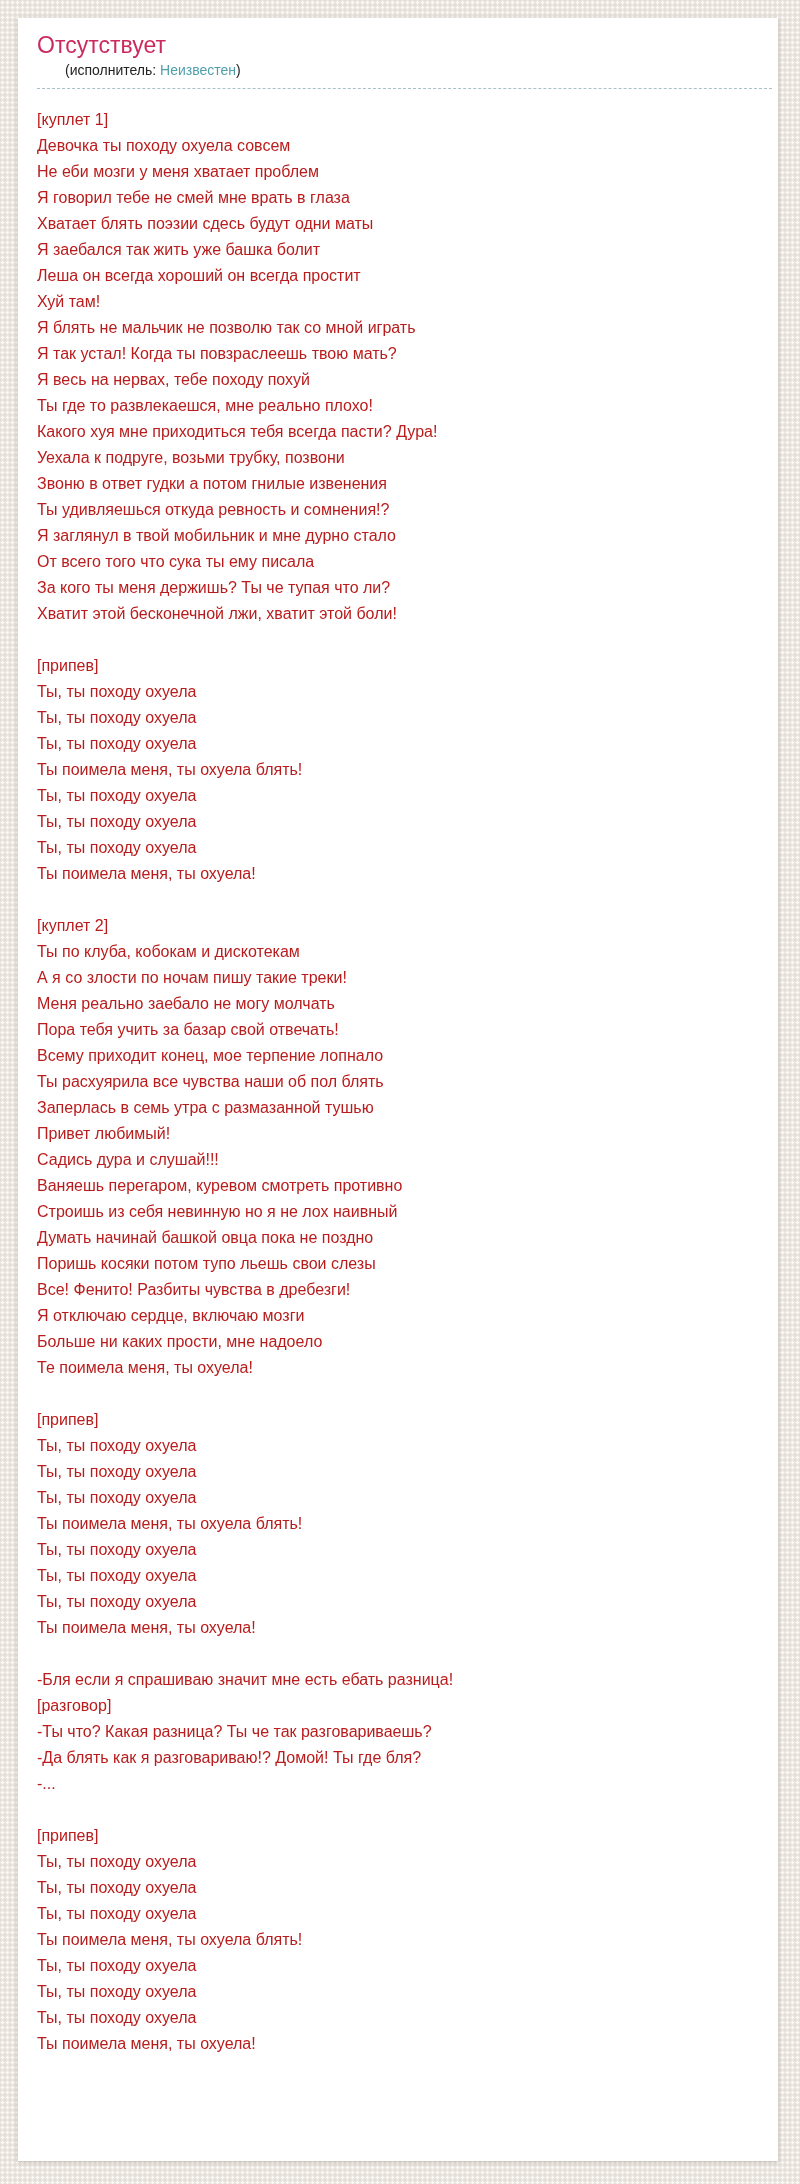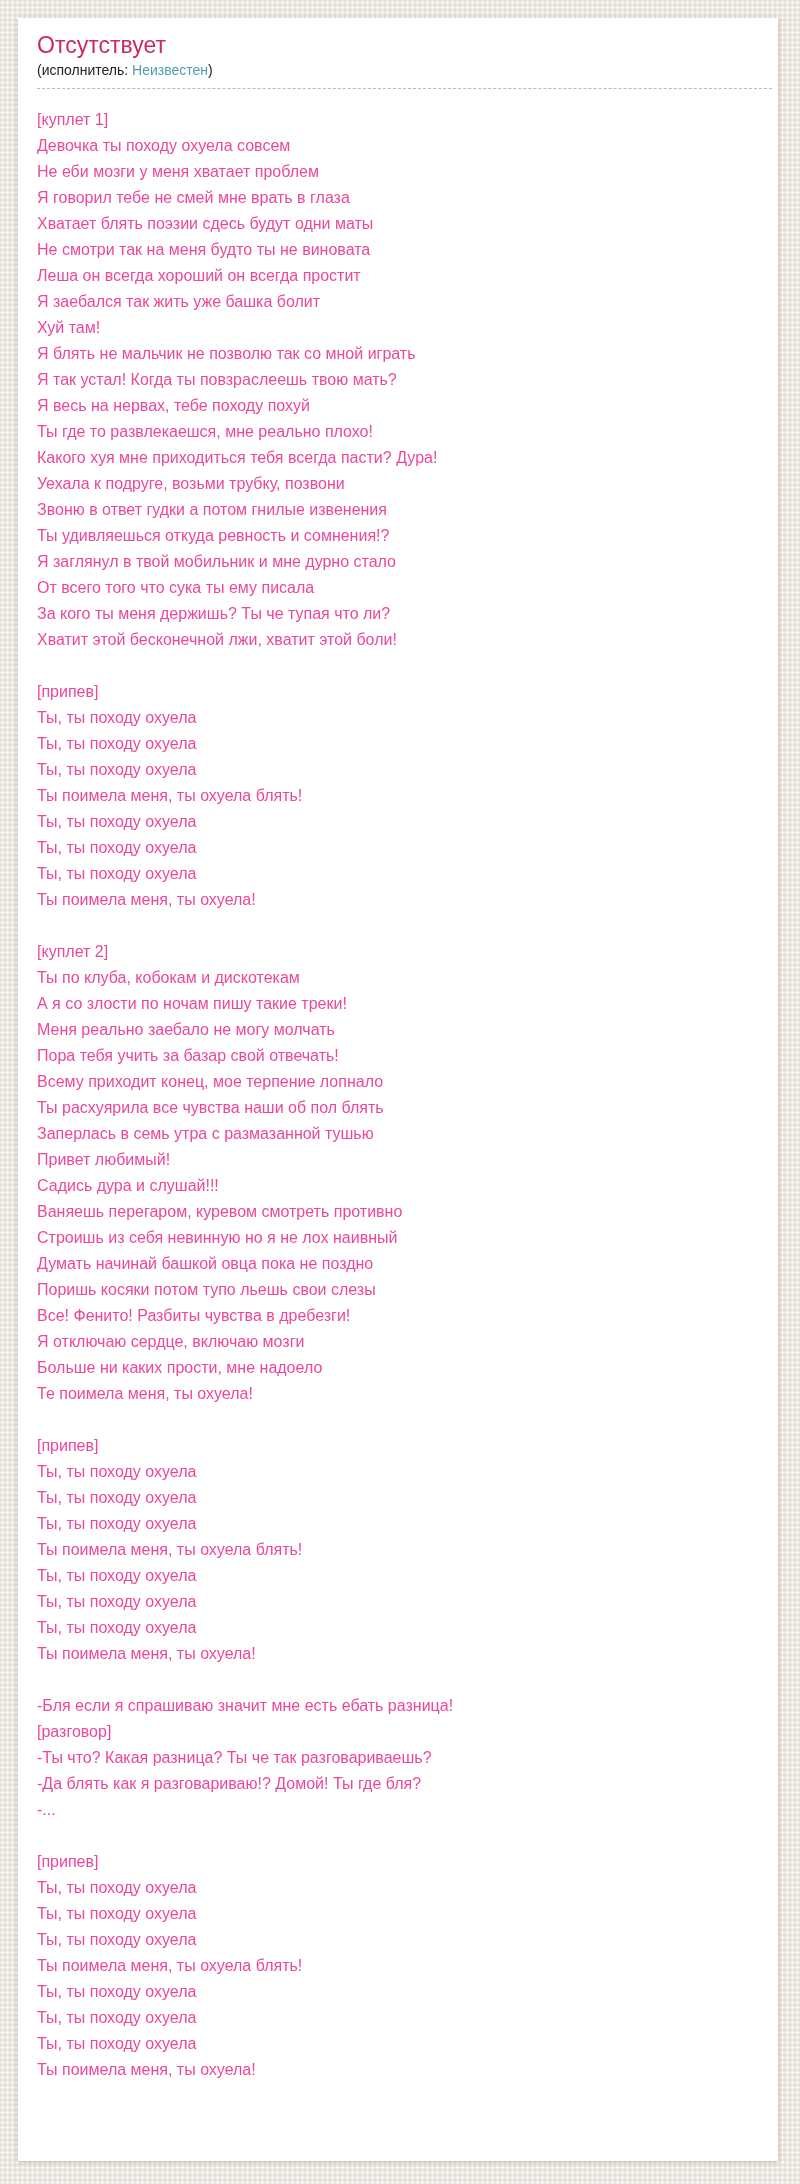--- a/index.html
+++ b/index.html
@@ -37,31 +37,32 @@
     margin: 0;
     font-size: 23px;
     font-weight: 400;
     line-height: 30px;
     color: #cb2a5e;
   }
   .artist-line {
     font-size: 14px;
     line-height: 20px;
     color: #222222;
+    margin-left: 28px;
   }
   .artist-link {
     color: #4f9faa;
     text-decoration: none;
     cursor: pointer;
   }
   .lyrics {
     margin-top: 18px;
     font-size: 16px;
     line-height: 26px;
-    color: #ec4899;
+    color: #b91c1c;
   }
   .stanza + .stanza {
     margin-top: 26px;
   }
   .line {
     white-space: pre-wrap;
   }
 </style>
 </head>
 <body>
@@ -72,23 +73,22 @@
     <div class="artist-line"><span>(исполнитель: </span><a class="artist-link">Неизвестен</a><span>)</span></div>
   </div>
 
   <div class="lyrics">
       <div class="stanza">
         <div class="line">[куплет 1]</div>
         <div class="line">Девочка ты походу охуела совсем</div>
         <div class="line">Не еби мозги у меня хватает проблем</div>
         <div class="line">Я говорил тебе не смей мне врать в глаза</div>
         <div class="line">Хватает блять поэзии сдесь будут одни маты</div>
-        <div class="line">Не смотри так на меня будто ты не виновата</div>
+        <div class="line">Я заебался так жить уже башка болит</div>
         <div class="line">Леша он всегда хороший он всегда простит</div>
-        <div class="line">Я заебался так жить уже башка болит</div>
         <div class="line">Хуй там!</div>
         <div class="line">Я блять не мальчик не позволю так со мной играть</div>
         <div class="line">Я так устал! Когда ты повзраслеешь твою мать?</div>
         <div class="line">Я весь на нервах, тебе походу похуй</div>
         <div class="line">Ты где то развлекаешся, мне реально плохо!</div>
         <div class="line">Какого хуя мне приходиться тебя всегда пасти? Дура!</div>
         <div class="line">Уехала к подруге, возьми трубку, позвони</div>
         <div class="line">Звоню в ответ гудки а потом гнилые извенения</div>
         <div class="line">Ты удивляешься откуда ревность и сомнения!?</div>
         <div class="line">Я заглянул в твой мобильник и мне дурно стало</div>

